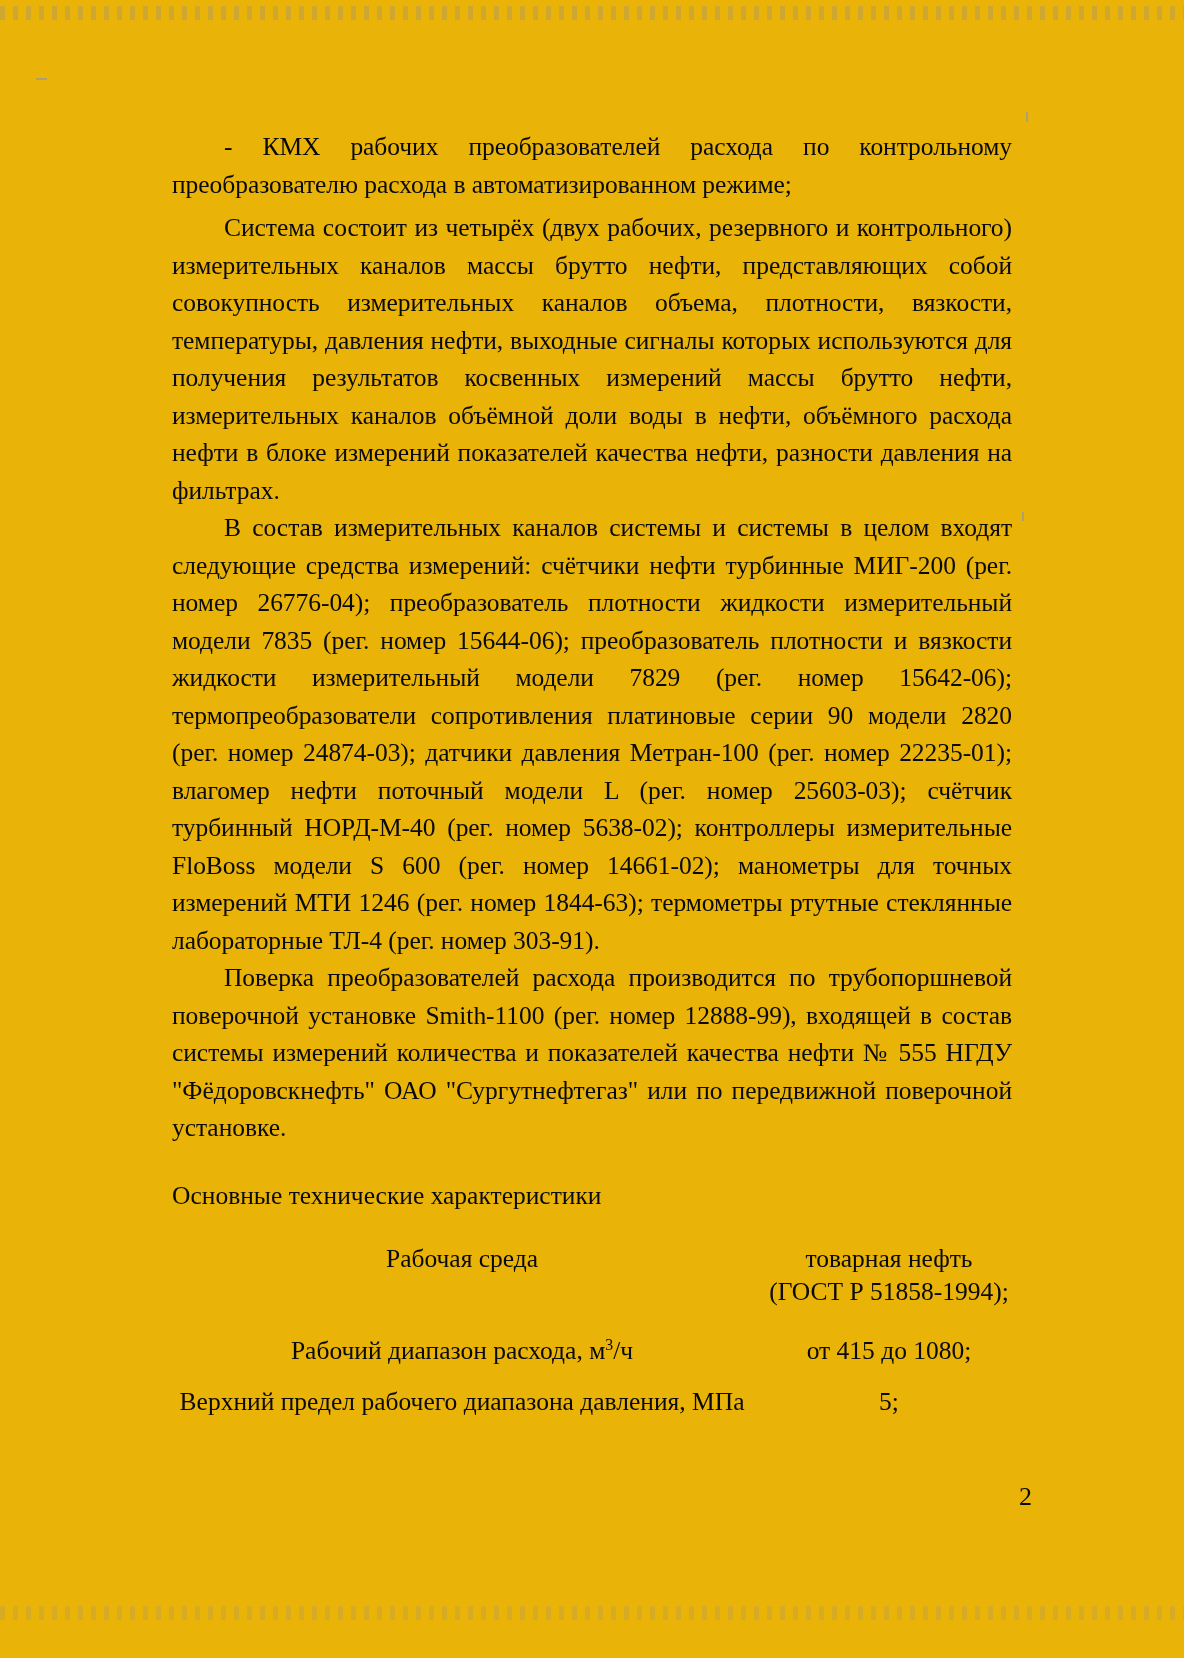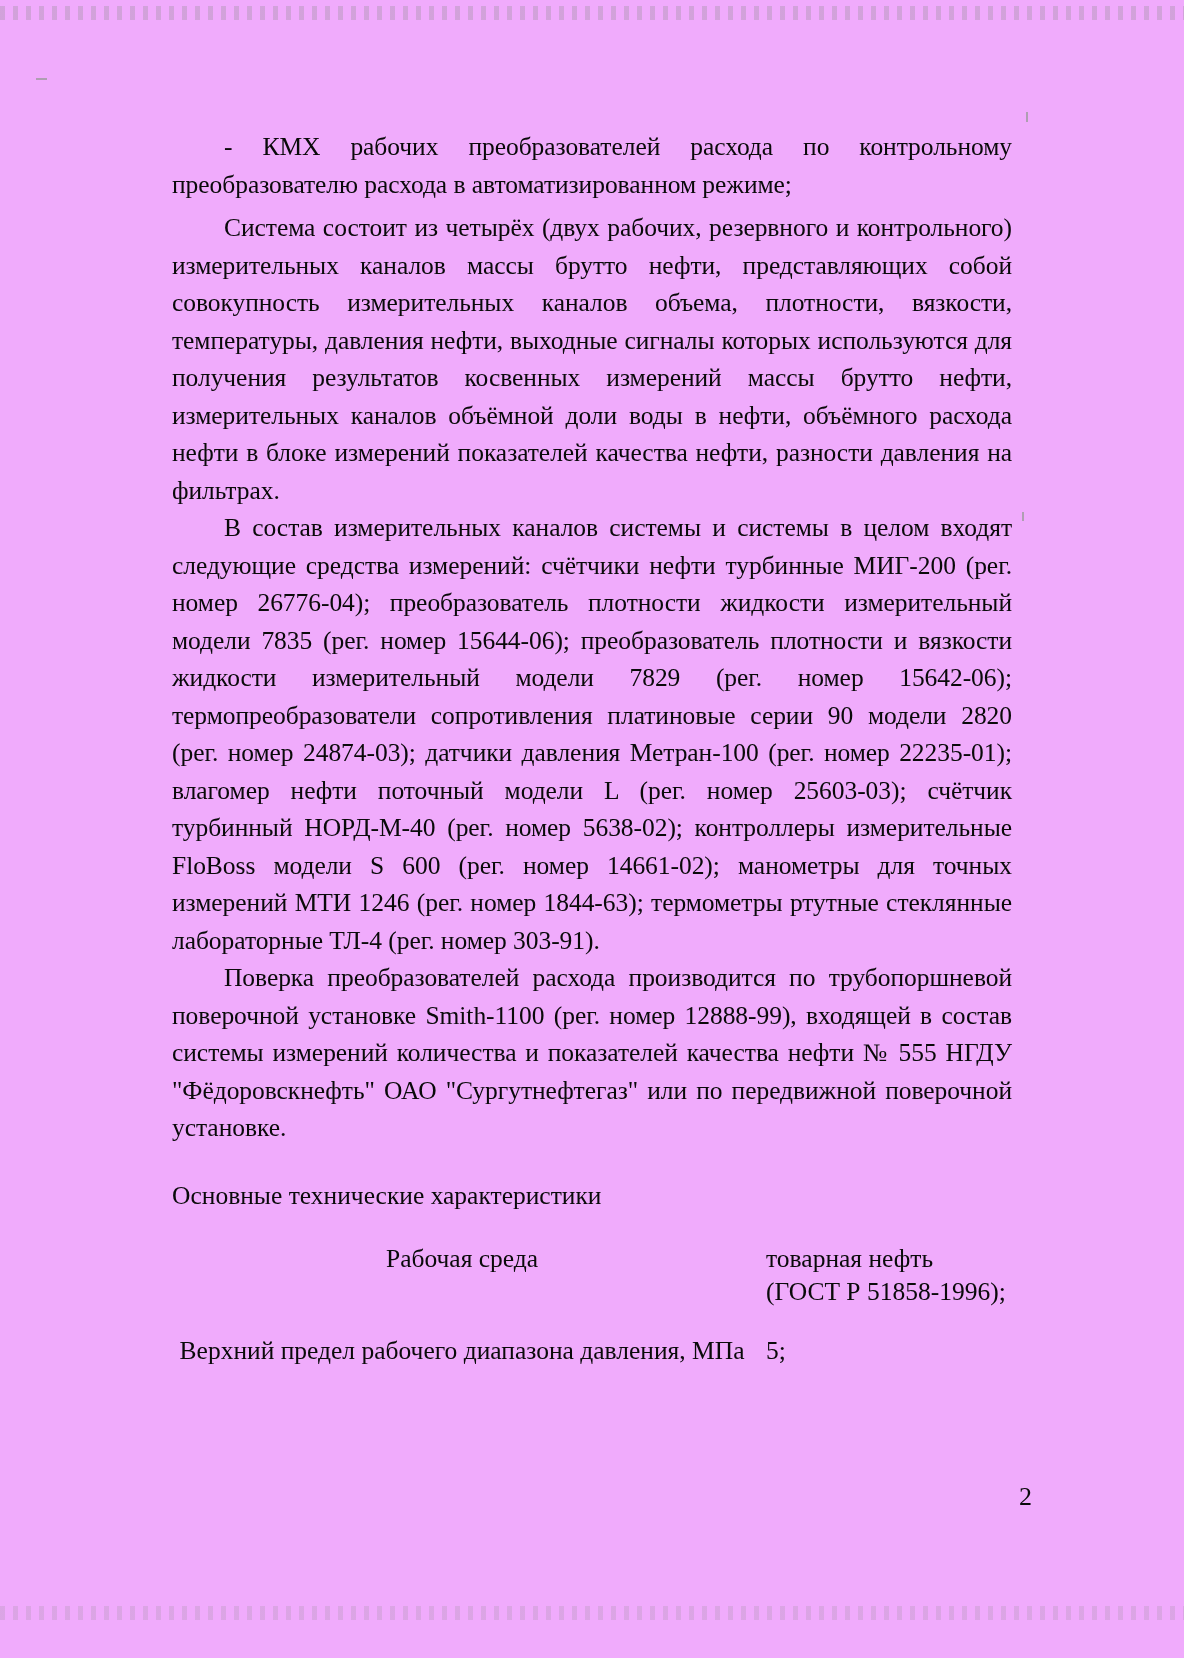--- a/index.html
+++ b/index.html
@@ -9,21 +9,21 @@
     background: #ffffff;
   }
   body {
     font-family: "Liberation Serif", "DejaVu Serif", serif;
     color: #0a0a0a;
   }
   .page {
     position: relative;
     width: 1184px;
     height: 1658px;
-    background: #f0abfc;
+    background: #eab308;
     overflow: hidden;
     box-sizing: border-box;
   }
 
   
   .scan-edge {
     position: absolute;
     left: 0;
     width: 100%;
     height: 14px;
@@ -77,21 +77,21 @@
     width: 100%;
     border-collapse: collapse;
   }
   .specs td {
     font-size: 25.5px;
     line-height: 33px;
     vertical-align: top;
     padding: 0 0 18px 0;
   }
   .specs td.label { text-align: center; padding-right: 14px; }
-  .specs td.value { text-align: left; white-space: nowrap; margin-left: 48px; }
+  .specs td.value { text-align: center; white-space: nowrap; margin-left: 48px; }
   .specs tr.tall td { padding-bottom: 26px; }
   .specs .value .sub-line { display: block; }
 
   sup {
     font-size: 0.62em;
     vertical-align: super;
     line-height: 0;
   }
 
   .page-number {
@@ -123,21 +123,27 @@
     <p class="para indent">Поверка преобразователей расхода производится по трубопоршневой поверочной установке Smith-1100 (рег. номер 12888-99), входящей в состав системы измерений количества и показателей качества нефти № 555 НГДУ "Фёдоровскнефть" ОАО "Сургутнефтегаз" или по передвижной поверочной установке.</p>
 
     <p class="centered">Основные технические характеристики</p>
 
     <table class="specs">
       <tbody>
           <tr class="tall">
             <td class="label"><span>Рабочая среда</span></td>
             <td class="value">
               <span class="sub-line">товарная нефть</span>
-              <span class="sub-line">(ГОСТ Р 51858-1996);</span>
+              <span class="sub-line">(ГОСТ Р 51858-1994);</span>
+            </td>
+          </tr>
+          <tr>
+            <td class="label"><span>Рабочий диапазон расхода, м</span><sup>3</sup><span>/ч</span></td>
+            <td class="value">
+              <span class="sub-line">от 415 до 1080;</span>
             </td>
           </tr>
           <tr>
             <td class="label"><span>Верхний предел рабочего диапазона давления, МПа</span></td>
             <td class="value">
               <span class="sub-line">5;</span>
             </td>
           </tr>
         </tbody>
     </table>

